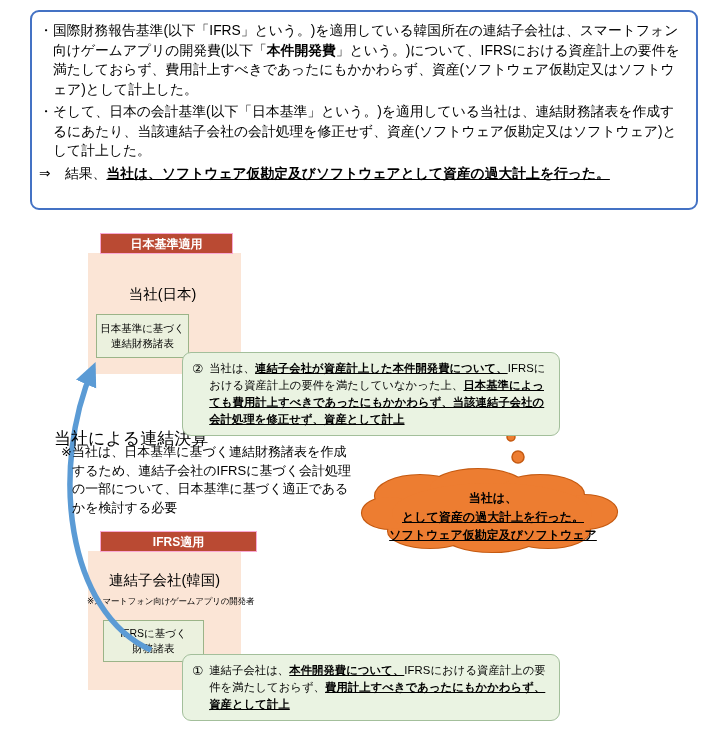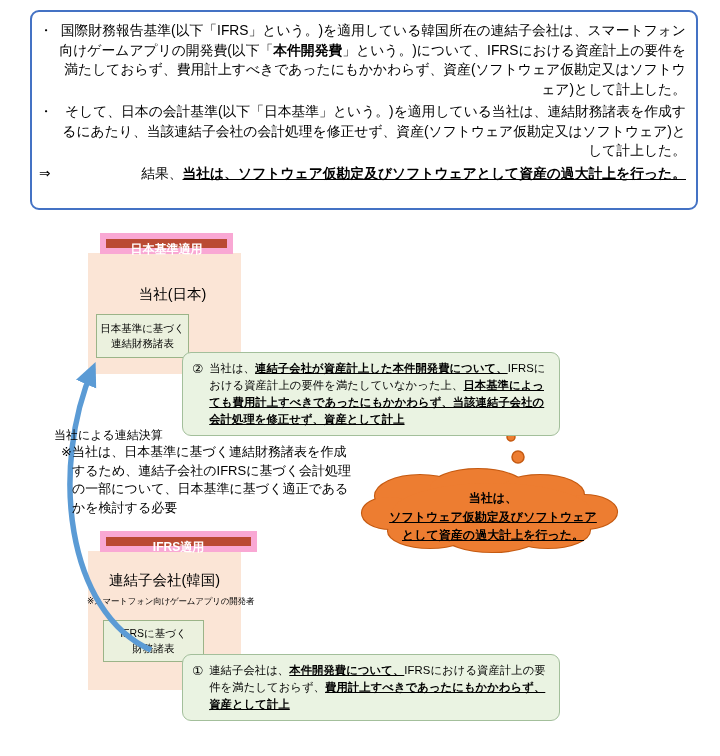--- a/index.html
+++ b/index.html
@@ -6,44 +6,44 @@
   body{font-family:"Liberation Sans","DejaVu Sans",sans-serif;color:#000;}
   #canvas{position:relative;width:720px;height:756px;background:#fff;overflow:hidden;}
 
   
   .summary-box{position:absolute;left:30px;top:10px;width:668px;height:200px;box-sizing:border-box;
     border:2px solid #4472C4;border-radius:9px;background:#fff;padding:9px 10px 6px 7px;
     font-size:13.8px;line-height:1.42;}
   .bullet-row{display:flex;margin-bottom:3px;}
   .bullet-row .marker{flex:0 0 14px;}
   .bullet-row.arrow-row .marker{flex:0 0 26px;}
-  .bullet-text{flex:1;text-align:right;}
+  .bullet-text{flex:1;}
   .bold{font-weight:bold;}
   .bu{font-weight:bold;text-decoration:underline;}
 
   
   .entity{position:absolute;background:#FBE5D6;}
   #entity-top{left:88px;top:253px;width:153px;height:121px;}
   #entity-bottom{left:88px;top:551px;width:153px;height:139px;}
-  .tab{position:absolute;background:#BA4A33;border:6px solid #f9a8d4;color:#fff;
+  .tab{position:absolute;background:#BA4A33;border:1px solid #f9a8d4;color:#fff;
     font-size:12px;font-weight:bold;text-align:center;height:21px;line-height:20px;box-sizing:border-box;}
   #tab-top{left:100px;top:233px;width:133px;}
   #tab-bottom{left:100px;top:531px;width:157px;}
   .entity-name{position:absolute;width:153px;text-align:center;font-size:14.5px;}
-  #name-top{left:96px;top:285px;}
+  #name-top{left:86px;top:285px;}
   #name-bottom{left:88px;top:571px;}
   .entity-sub{position:absolute;left:87px;top:596px;font-size:8.5px;white-space:nowrap;letter-spacing:-0.2px;}
 
   .docbox{position:absolute;background:#EBF1DE;border:1px solid #9BB488;display:flex;flex-direction:column;
     justify-content:center;align-items:center;font-size:10.5px;line-height:1.4;text-align:center;box-sizing:border-box;}
   #doc-top{left:96px;top:314px;width:93px;height:44px;}
   #doc-bottom{left:103px;top:620px;width:101px;height:42px;}
 
   
-  #consol-label{position:absolute;left:54px;top:427px;font-size:12px;}
+  #consol-label{position:absolute;left:54px;top:427px;font-size:17px;}
   #consol-note{position:absolute;left:61px;top:443px;width:285px;font-size:13px;line-height:1.44;
     padding-left:11px;text-indent:-11px;}
 
   
   .callout{position:absolute;background:#EAF3E2;border:1px solid #A3BF9B;border-radius:9px;
     padding:7px 9px;box-sizing:border-box;display:flex;gap:6px;font-size:11.3px;line-height:1.5;}
   .callout .num{flex:0 0 auto;font-size:12.5px;}
   #callout2{left:182px;top:352px;width:378px;min-height:76px;}
   #callout1{left:182px;top:654px;width:378px;min-height:62px;}
   .callout .ctext{flex:1;letter-spacing:0.1px;}
@@ -142,18 +142,18 @@
     <div class="ctext"><span>当社は、</span><span class="bu">連結子会社が資産計上した本件開発費について、</span><span>IFRSにおける資産計上の要件を満たしていなかった上、</span><span class="bu">日本基準によっても費用計上すべきであったにもかかわらず、当該連結子会社の会計処理を修正せず、資産として計上</span></div>
   </div>
 
   <div class="callout" id="callout1">
     <span class="num">①</span>
     <div class="ctext"><span>連結子会社は、</span><span class="bu">本件開発費について、</span><span>IFRSにおける資産計上の要件を満たしておらず、</span><span class="bu">費用計上すべきであったにもかかわらず、資産として計上</span></div>
   </div>
 
   <div id="cloud-text">
     <div>当社は、</div>
+    <div style="text-decoration:underline;">として資産の過大計上を行った。</div>
     <div style="text-decoration:underline;">ソフトウェア仮勘定及びソフトウェア</div>
-    <div style="text-decoration:underline;">として資産の過大計上を行った。</div>
   </div>
 
 
 </div>
 
 </body></html>

